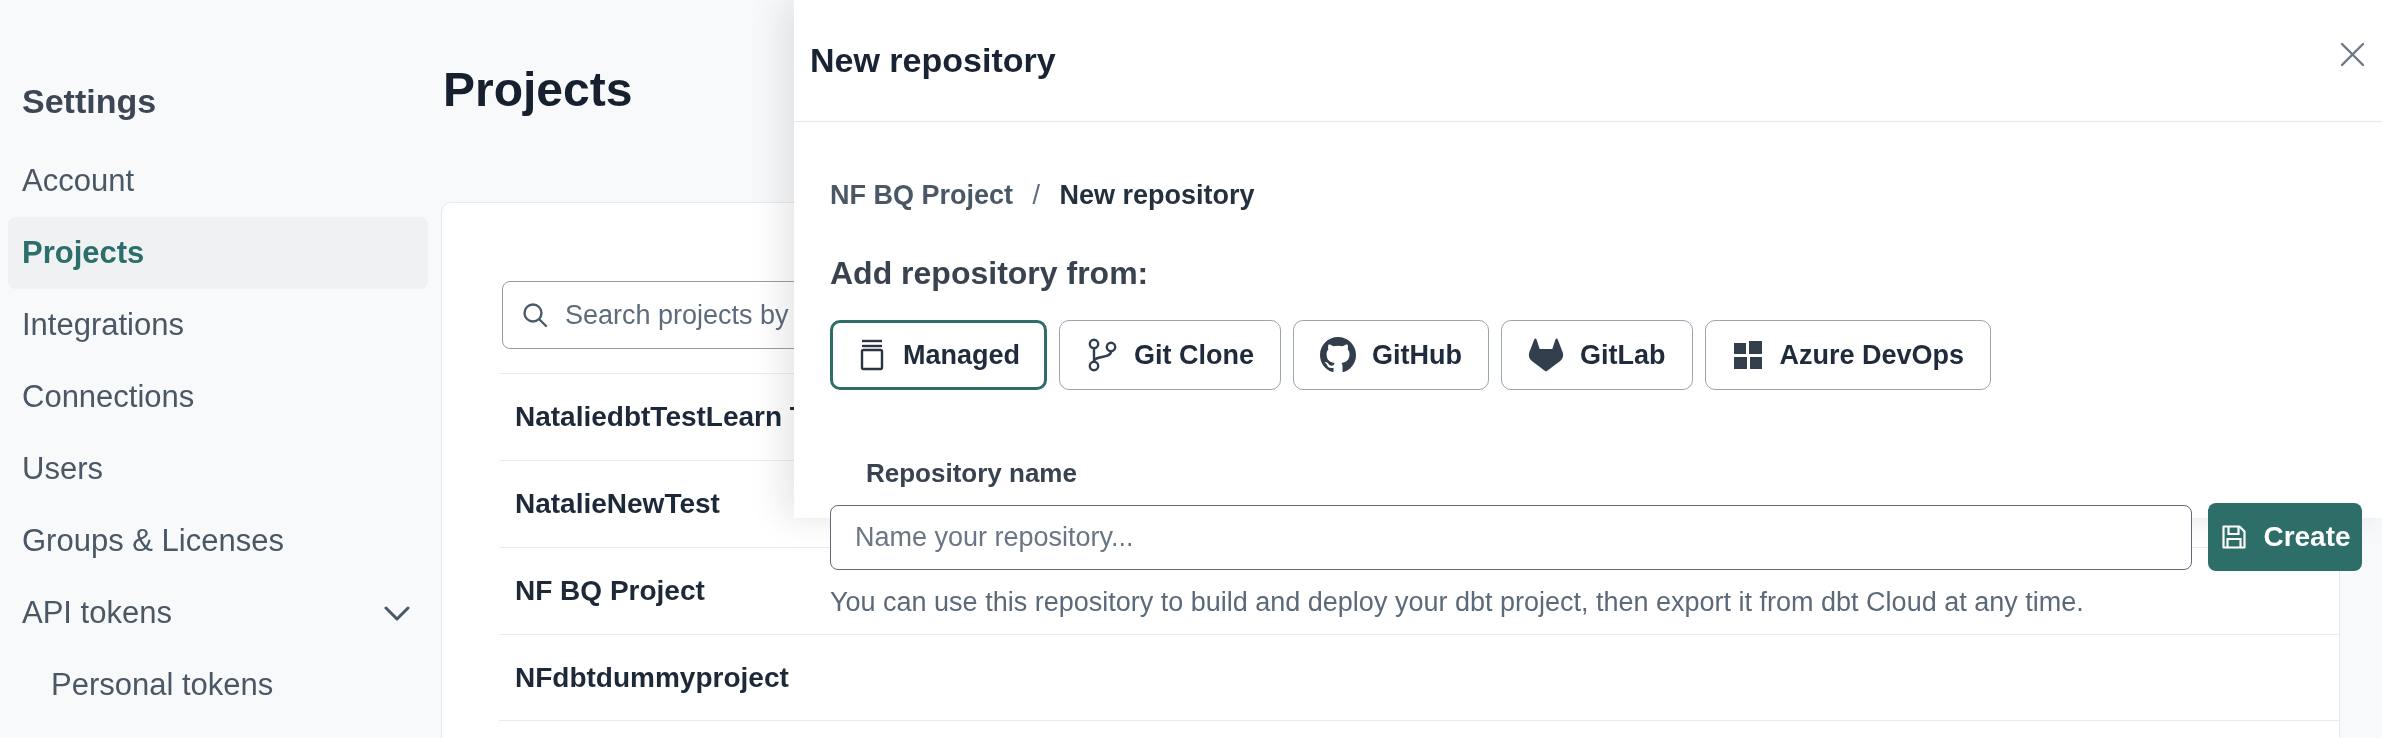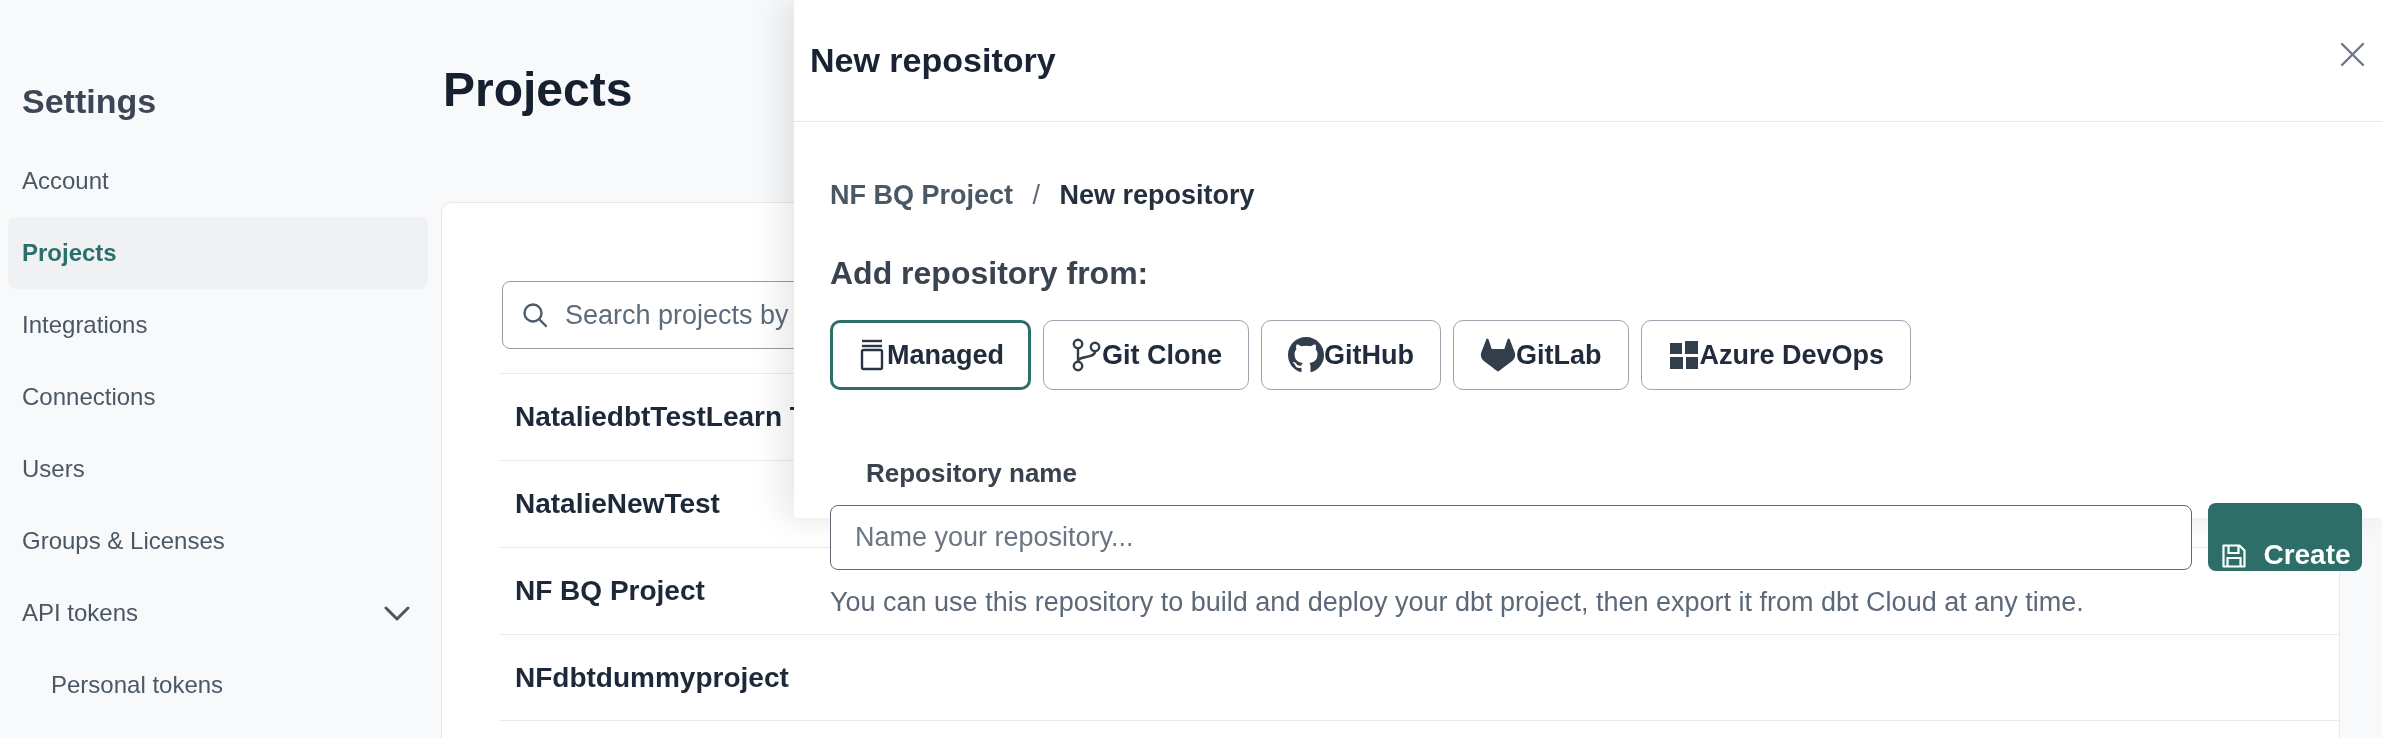--- a/index.html
+++ b/index.html
@@ -14,21 +14,21 @@
   
   .sidebar { position:absolute; left:0; top:4px; width:432px; height:522px; }
   .settings-heading {
     position:absolute; left:22px; top:78px;
     font-size:34px; font-weight:bold; color:#3d4654;
   }
   .nav { position:absolute; left:8px; top:141px; width:420px; }
   .nav-item {
     height:72px; display:flex; align-items:center;
     padding:0 18px 0 14px; border-radius:8px;
-    font-size:24px; color:#4a5765; cursor:pointer;text-align:right;
+    font-size:31px; color:#4a5765; cursor:pointer;text-align:right;
   }
   .nav-item.selected { background:#f0f1f2; color:#2a6f6b; font-weight:bold; }
   .nav-item.indented { padding-left:43px; }
   .nav-item .spacer { flex:1; }
   .chevron { width:26px; height:15px; }
 
   
   .main-title {
     position:absolute; left:443px; top:62px;
     font-size:48px; font-weight:bold; color:#16202f;
@@ -74,38 +74,38 @@
   }
   .modal-body { padding:58px 20px 0 36px; }
   .breadcrumb { font-size:27px; font-weight:bold; margin-bottom:44px; }
   .crumb-project { color:#4a5765; cursor:pointer; }
   .crumb-sep { color:#5c6a7a; margin:0 12px; font-weight:normal; }
   .crumb-current { color:#25303f; }
   .modal-heading { font-size:32px; font-weight:bold; color:#39434f; margin-bottom:28px; }
 
   .source-row { display:flex; gap:12px; align-items:stretch; }
   .source-btn {
-    height:70px; display:flex; align-items:center; 
+    height:70px; display:flex; align-items:center; gap:16px;
     background:#fff; border:1.5px solid #9aa4ae; border-radius:10px;
     padding:0 26px; font-size:27px; font-weight:bold; color:#202c3c;
     font-family:"Liberation Sans", sans-serif; cursor:pointer;text-align:right;
   }
   .source-btn.selected { border:3px solid #2d6e69; padding:0 24px; }
   .source-btn svg { flex:0 0 auto; }
 
   .field-label { margin-top:68px; font-size:26px; font-weight:bold; color:#39434f;margin-left:36px; }
   .input-row { margin-top:14px; display:flex; align-items:center; gap:16px; }
   .repo-input {
     flex:1; height:65px; border:1px solid #5f6a74; border-radius:8px;
     padding:0 24px; font-size:27px; color:#2c3848; outline:none;
     font-family:"Liberation Sans", sans-serif; background:#fff;
   }
   .repo-input::placeholder { color:#6b7685; opacity:1; }
   .create-btn {
-    flex:0 0 154px; height:68px; display:flex; align-items:flex-end; justify-content:center;
+    flex:0 0 154px; height:68px; display:flex; align-items:center; justify-content:center;
     gap:14px; background:#2d6e69; color:#ffffff; border:none; border-radius:8px;
     font-size:28px; font-weight:bold; font-family:"Liberation Sans", sans-serif; cursor:pointer;
   }
   .helper-text { margin-top:16px; font-size:27px; color:#5c6979; }
 </style>
 </head>
 <body>
 
 <div id="screen">
 

